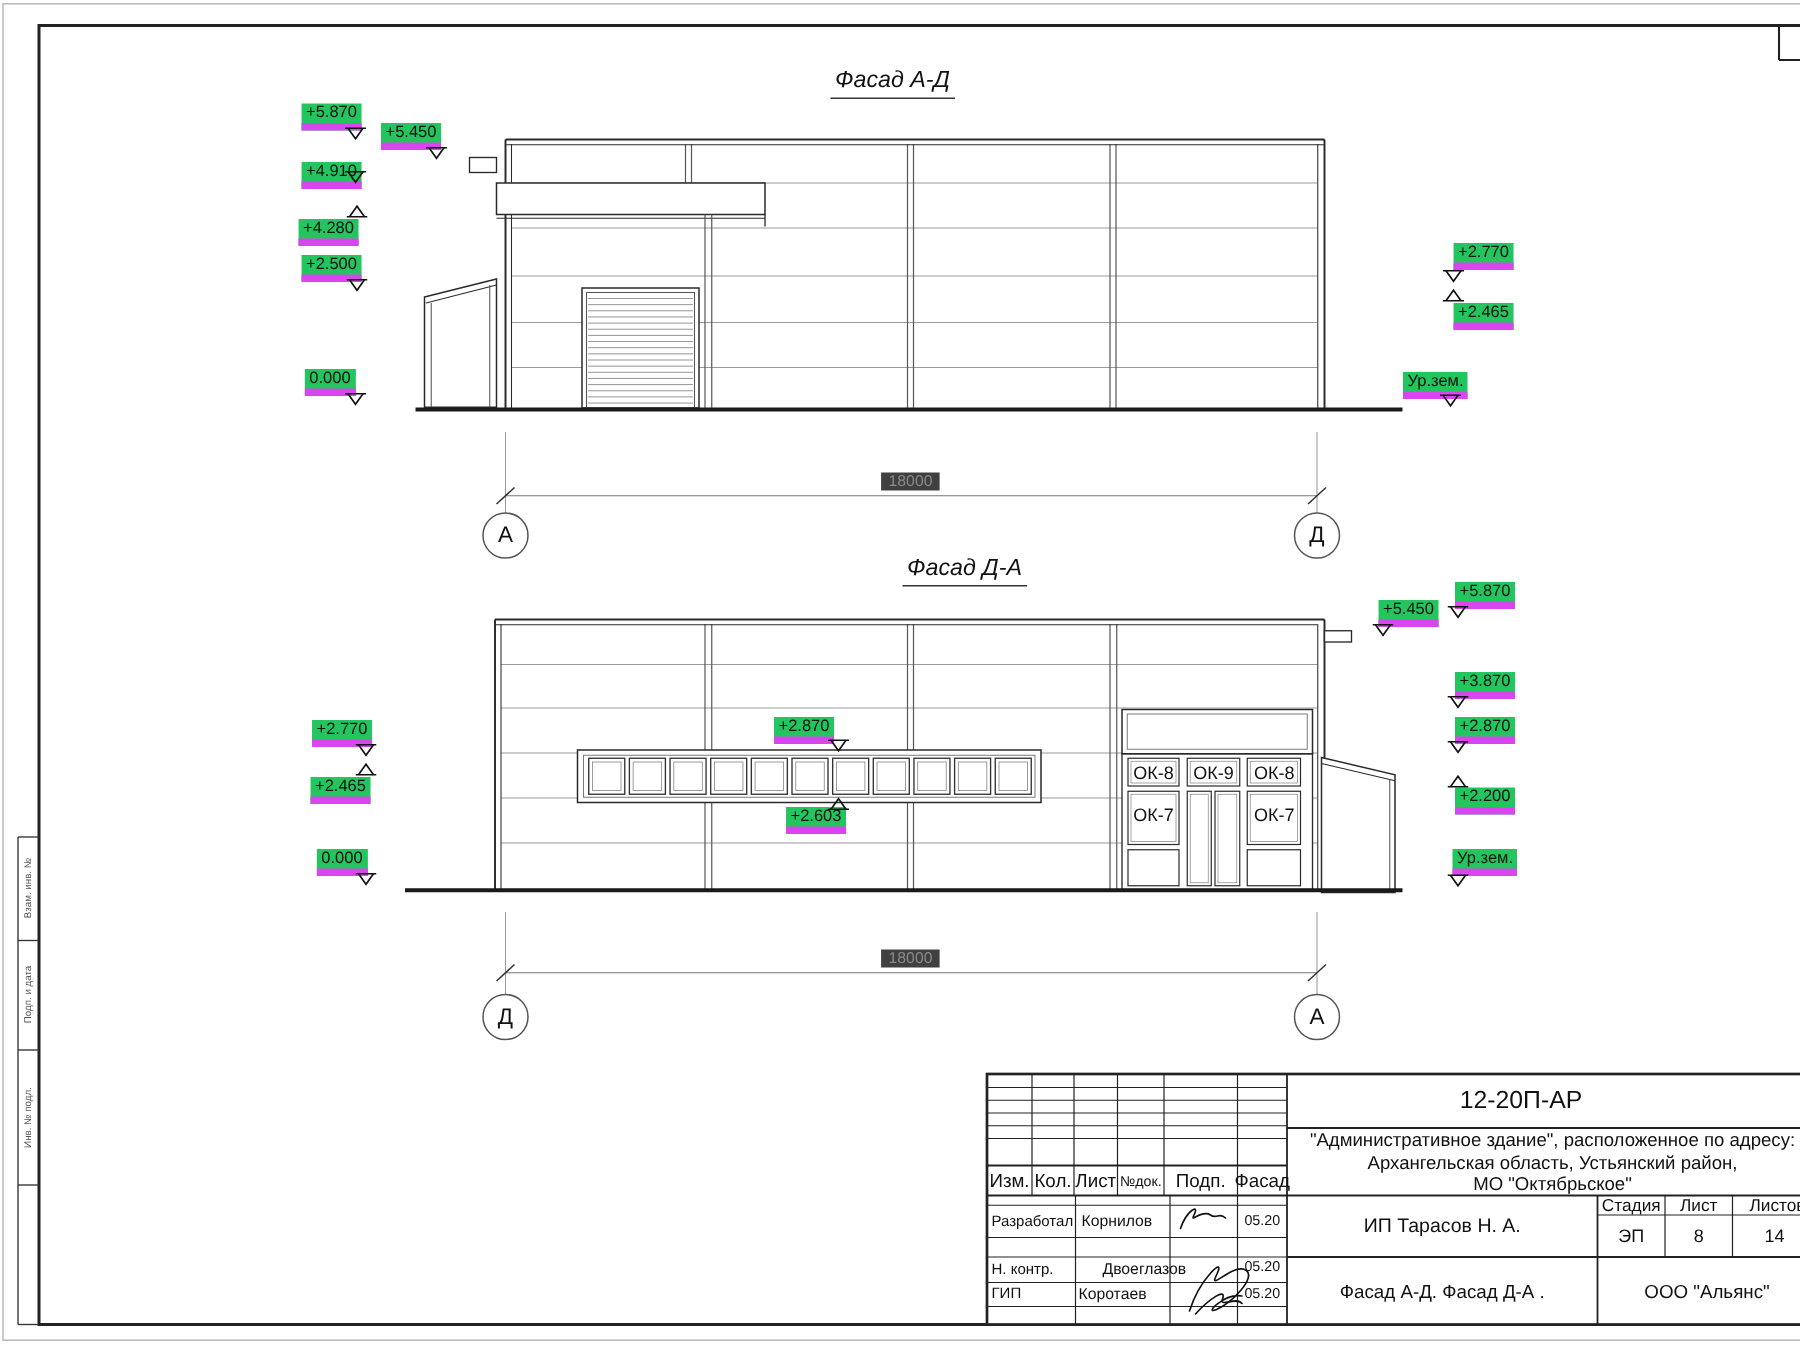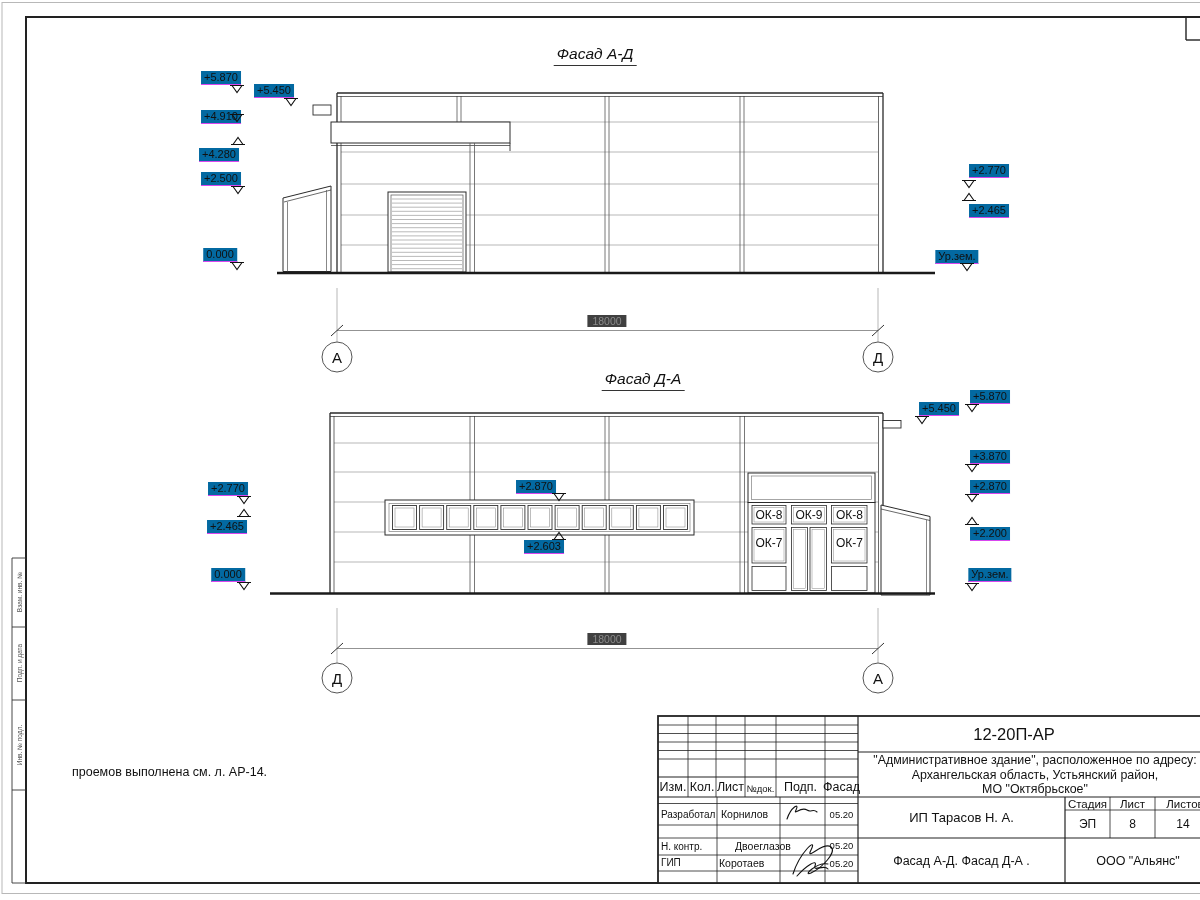--- a/index.html
+++ b/index.html
@@ -1,22 +1,22 @@
 <!DOCTYPE html>
 <html><head>
 <meta charset="utf-8">
 <style>
   html,body{margin:0;padding:0;background:#fff;}
   .paper{position:absolute;left:0;top:0;width:1200px;height:900px;background:#fff;overflow:hidden;
          font-family:"Liberation Sans",sans-serif;color:#111;}
   svg.linework{position:absolute;left:0;top:0;}
   .fac-title{position:absolute;transform:translateX(-50%);font-style:italic;font-size:15.5px;
              border-bottom:1px solid #333;padding:0 3px 2px;white-space:nowrap;}
-  .elev-text{position:absolute;transform:translate(-50%,-50%);font-size:11px;border-bottom:1px solid #d946ef;
-             padding:0 3px 1px;white-space:nowrap;background:#0369a1;}
+  .elev-text{position:absolute;transform:translate(-50%,-50%);font-size:11px;border-bottom:5px solid #d946ef;
+             padding:0 3px 1px;white-space:nowrap;background:#22c55e;}
   .chev{position:absolute;transform:translate(-50%,-50%);width:14px;height:11px;line-height:0;}
   .axis-circle{position:absolute;width:29px;height:29px;border:1.2px solid #555;border-radius:50%;
                background:#fff;display:flex;align-items:center;justify-content:center;font-size:15px;
                transform:translate(-50%,-50%);}
   .dim-label{position:absolute;transform:translate(-50%,-50%);font-size:10.5px;color:#8a8a8a;background:#404040;padding:0 5px;}
   .ok-label{position:absolute;transform:translate(-50%,-50%);font-size:12px;}
   .note{position:absolute;left:50px;top:764px;font-size:12.5px;line-height:17px;}
   .note .l2{padding-left:22px;}
   .rot{position:absolute;left:19px;transform:translate(-50%,-50%) rotate(-90deg);font-size:6.5px;color:#555;white-space:nowrap;}
   
@@ -412,21 +412,20 @@
       <span>А</span>
     </div>
 
   <div class="ok-label" style="left:769px;top:514.5px;">ОК-8</div>
   <div class="ok-label" style="left:809px;top:514.5px;">ОК-9</div>
   <div class="ok-label" style="left:849.5px;top:514.5px;">ОК-8</div>
   <div class="ok-label" style="left:769px;top:543px;">ОК-7</div>
   <div class="ok-label" style="left:849.5px;top:543px;">ОК-7</div>
 
   <div class="note">
-    <div class="l2">проемов выполнена см. л. АР-14.</div>
   </div>
 
   <div class="rot" style="top:592px;">Взам. инв. №</div>
   <div class="rot" style="top:663px;">Подп. и дата</div>
   <div class="rot" style="top:745px;">Инв. № подл.</div>
 
   <div>
     <div class="tbc f16" style="left:1014px;top:734px;">12-20П-АР</div>
     <div class="proj">
       <div>"Административное здание", расположенное по адресу:</div>

